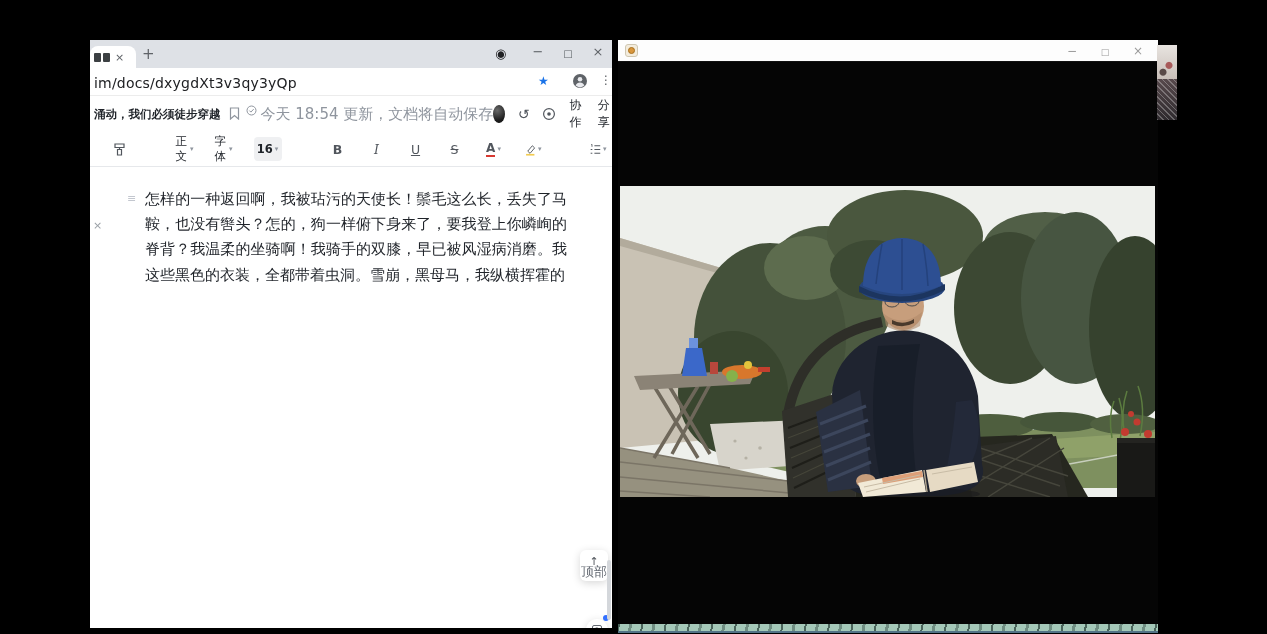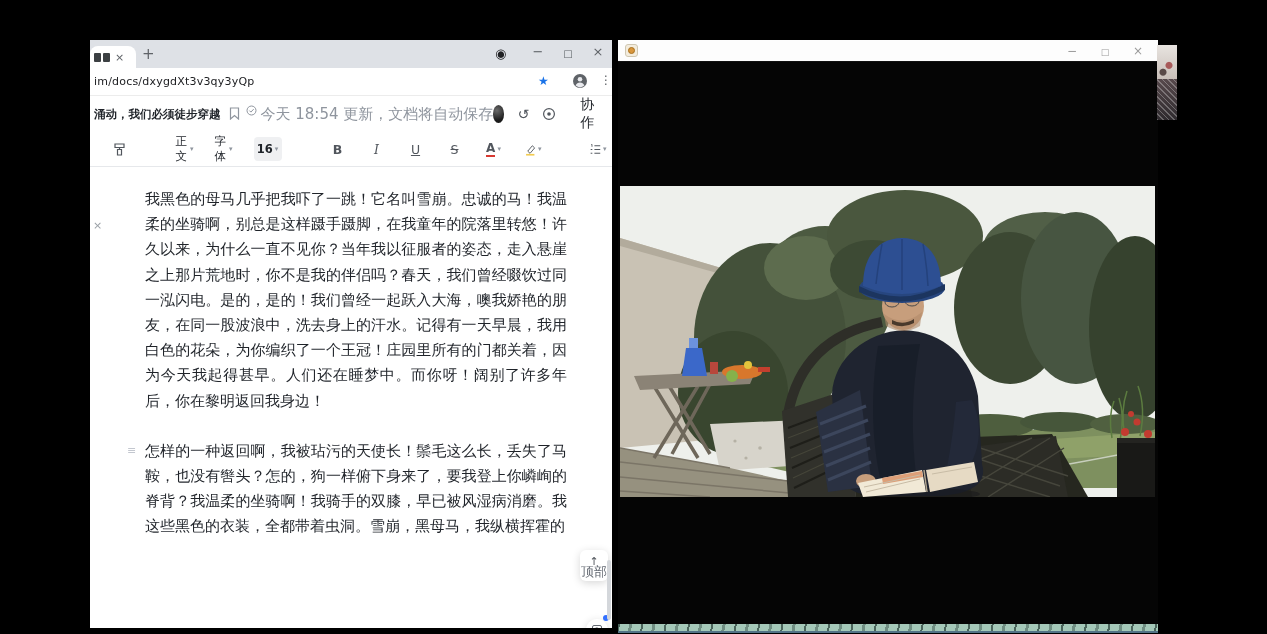--- a/index.html
+++ b/index.html
@@ -15,36 +15,36 @@
   .tabclose{margin-left:3px;font-size:11px;color:#5f6368;line-height:1;cursor:default;}
   .newtab{position:absolute;left:52px;top:4px;font-size:15px;color:#5f6368;line-height:20px;}
   .mediaind{position:absolute;left:405px;top:5px;font-size:13px;color:#202124;line-height:18px;}
   .wc{position:absolute;top:2px;color:#5f6368;line-height:20px;text-align:center;width:20px;}
   .wc-min{left:438px;font-size:13px;}
   .wc-max{left:468px;font-size:10px;top:4px;}
   .wc-close{left:498px;font-size:13px;}
 
   .urlbar{position:absolute;left:0;top:28px;width:100%;height:28px;background:#fff;
           border-bottom:1px solid #ececec;box-sizing:border-box;}
-  .url{position:absolute;left:4px;top:7px;font-size:11px;color:#202124;letter-spacing:.2px;}
+  .url{position:absolute;left:4px;top:7px;font-size:14px;color:#202124;letter-spacing:.2px;}
   .star{position:absolute;left:448px;top:6px;font-size:12px;color:var(--star-blue,#1a73e8);}
   .profile{position:absolute;left:482px;top:5px;width:16px;height:16px;}
   .bmenu{position:absolute;left:510px;top:5px;font-size:12px;color:#5f6368;}
 
   .dochdr{position:absolute;left:0;top:56px;width:100%;height:36px;background:#fff;
           display:flex;align-items:center;padding:0 10px 0 4px;box-sizing:border-box;}
   .doctitle{font-size:11.5px;font-weight:bold;color:var(--text-dark,#1f2329);white-space:nowrap;}
   .bmk{margin:0 6px 0 8px;flex:0 0 auto;}
   .status{display:flex;align-items:flex-start;font-size:15px;color:var(--text-gray,#8f959e);white-space:nowrap;}
   .status svg{margin-right:4px;}
   .hdr-right{margin-left:auto;display:flex;align-items:center;gap:13px;}
   .avatar{width:18px;height:18px;border-radius:50%;
           background:radial-gradient(circle at 35% 30%,#6a6a6a,#1a1a1a 70%);}
   .hist{font-size:14px;color:#51565d;line-height:1;}
-  .hdrlabel{font-size:14px;color:var(--text-dark,#1f2329);margin-left:11px;}
+  .hdrlabel{font-size:12px;color:var(--text-dark,#1f2329);}
   .hmenu{font-size:12px;color:#51565d;}
 
   .ftoolbar{position:absolute;left:0;top:92px;width:100%;height:35px;background:#fff;
             border-bottom:1px solid #e6e8eb;box-sizing:border-box;
             display:flex;align-items:center;padding-left:2px;gap:16px;}
   .ti{display:flex;align-items:center;justify-content:center;min-width:18px;height:24px;
       margin:0 2.5px;color:#51565d;font-size:12.5px;position:relative;}
   .tdiv{width:1px;height:18px;background:#e3e5e8;margin:0 5px;}
   .caret{font-size:7px;color:#8f959e;margin-left:2px;}
   .tlabel{font-size:11.5px;color:var(--text-dark,#1f2329);}
@@ -258,21 +258,20 @@
       <span class="tdiv"></span>
       <span class="ti">
         <span class="tlabel">插入</span>
         <span class="caret">▾</span>
       </span>
     </div>
 
     <div class="docbody">
       <span class="outclose">×</span>
       <div class="col">
-        <p>我黑色的母马几乎把我吓了一跳！它名叫雪崩。忠诚的马！我温柔的坐骑啊，别总是这样蹑手蹑脚，在我童年的院落里转悠！许久以来，为什么一直不见你？当年我以征服者的姿态，走入悬崖之上那片荒地时，你不是我的伴侣吗？春天，我们曾经啜饮过同一泓闪电。是的，是的！我们曾经一起跃入大海，噢我娇艳的朋友，在同一股波浪中，洗去身上的汗水。记得有一天早晨，我用白色的花朵，为你编织了一个王冠！庄园里所有的门都关着，因为今天我起得甚早。人们还在睡梦中。而你呀！阔别了许多年后，你在黎明返回我身边！</p>
         <div class="p2wrap">
           <span class="handle">≡</span>
           <p>怎样的一种返回啊，我被玷污的天使长！鬃毛这么长，丢失了马鞍，也没有辔头？怎的，狗一样俯下身来了，要我登上你嶙峋的脊背？我温柔的坐骑啊！我骑手的双膝，早已被风湿病消磨。我这些黑色的衣装，全都带着虫洞。雪崩，黑母马，我纵横挥霍的</p>
         </div>
       </div>
       <div class="totop">
         <span class="arr">↑</span>
         <span class="lbl">顶部</span>
       </div>
       <div class="help">

